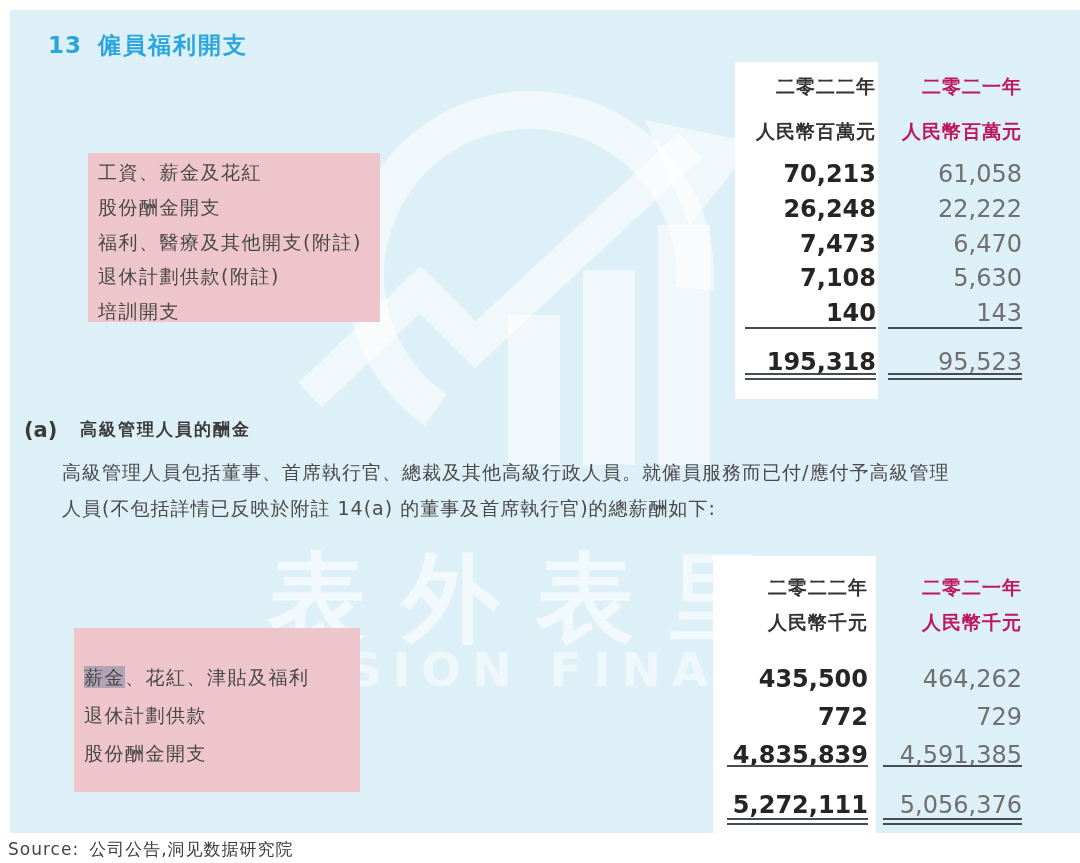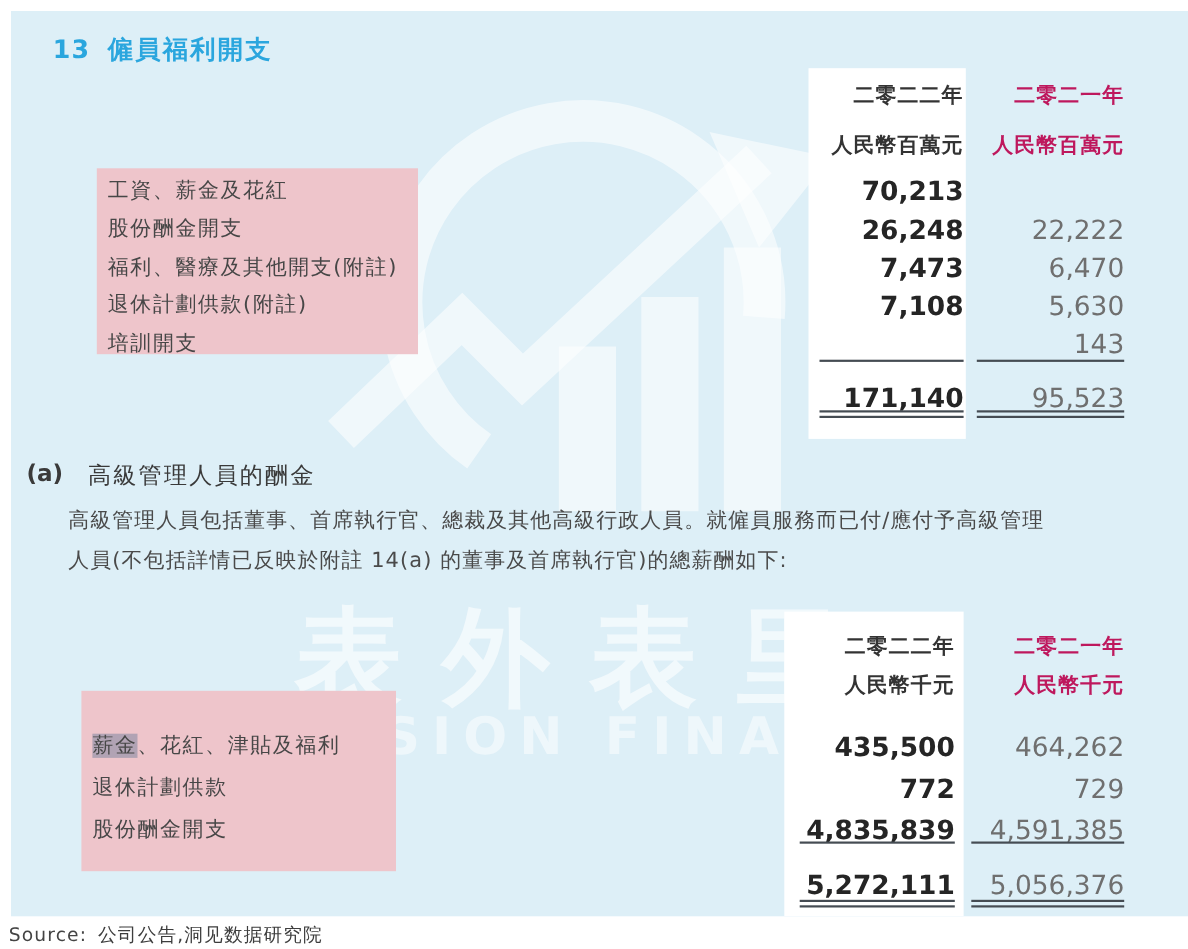--- a/index.html
+++ b/index.html
@@ -29,21 +29,21 @@
   .t1c1{left:700px;width:166px;}
   .t1c2{left:850px;width:162px;}
   .t2c1{left:690px;width:168px;}
   .t2c2{left:850px;width:162px;}
   .hdrline{font-size:19px;letter-spacing:1px;}
   
   .rule{position:absolute;height:2px;background:#454c53;}
   .drule{position:absolute;height:3px;border-top:2px solid #454c53;border-bottom:2px solid #454c53;}
   
   .sec-marker{position:absolute;left:14px;top:408px;font-size:21px;font-weight:700;color:#3a3a3a;}
-  .sec-head{position:absolute;left:70px;top:408px;font-size:21px;font-weight:400;color:#3a3a3a;letter-spacing:2px;text-align:center;}
+  .sec-head{position:absolute;left:70px;top:408px;font-size:17px;font-weight:700;color:#3a3a3a;letter-spacing:2px;text-align:center;}
   .para{position:absolute;left:52px;font-size:19px;color:#4a4a4a;letter-spacing:1px;white-space:nowrap;}
   
   .sel-hl{background:#b1a3b4;}
   
   .source{position:absolute;left:8px;top:838px;font-size:17px;color:#3d3d3d;letter-spacing:1px;white-space:nowrap;}
   .source .s-label{margin-right:10px;color:#444;}
 </style>
 </head>
 <body>
 
@@ -80,30 +80,32 @@
   <div class="cell" style="left:88px;top:150px;">工資、薪金及花紅</div>
   <div class="cell" style="left:88px;top:185px;">股份酬金開支</div>
   <div class="cell" style="left:88px;top:220px;">福利、醫療及其他開支(附註)</div>
   <div class="cell" style="left:88px;top:254px;">退休計劃供款(附註)</div>
   <div class="cell" style="left:88px;top:289px;">培訓開支</div>
 
   <div class="val v22 t1c1" style="top:150px;">70,213</div>
   <div class="val v22 t1c1" style="top:185px;">26,248</div>
   <div class="val v22 t1c1" style="top:220px;">7,473</div>
   <div class="val v22 t1c1" style="top:254px;">7,108</div>
+  <div class="val v22 t1c1" style="top:289px;">140</div>
 
+  <div class="val v21 t1c2" style="top:150px;">61,058</div>
   <div class="val v21 t1c2" style="top:185px;">22,222</div>
   <div class="val v21 t1c2" style="top:220px;">6,470</div>
   <div class="val v21 t1c2" style="top:254px;">5,630</div>
   <div class="val v21 t1c2" style="top:289px;">143</div>
 
   <div class="rule" style="left:735px;top:317px;width:131px;"></div>
   <div class="rule" style="left:878px;top:317px;width:134px;"></div>
 
-  <div class="val v22 t1c1" style="top:338px;">171,140</div>
+  <div class="val v22 t1c1" style="top:338px;">195,318</div>
   <div class="val v21 t1c2" style="top:338px;">95,523</div>
 
   <div class="drule" style="left:735px;top:363px;width:131px;"></div>
   <div class="drule" style="left:878px;top:363px;width:134px;"></div>
 
   <div class="sec-marker">(a)</div>
   <div class="sec-head">高級管理人員的酬金</div>
   <div class="para" style="top:450px;">高級管理人員包括董事、首席執行官、總裁及其他高級行政人員。就僱員服務而已付/應付予高級管理</div>
   <div class="para" style="top:486px;">人員(不包括詳情已反映於附註 14(a) 的董事及首席執行官)的總薪酬如下:</div>
 

